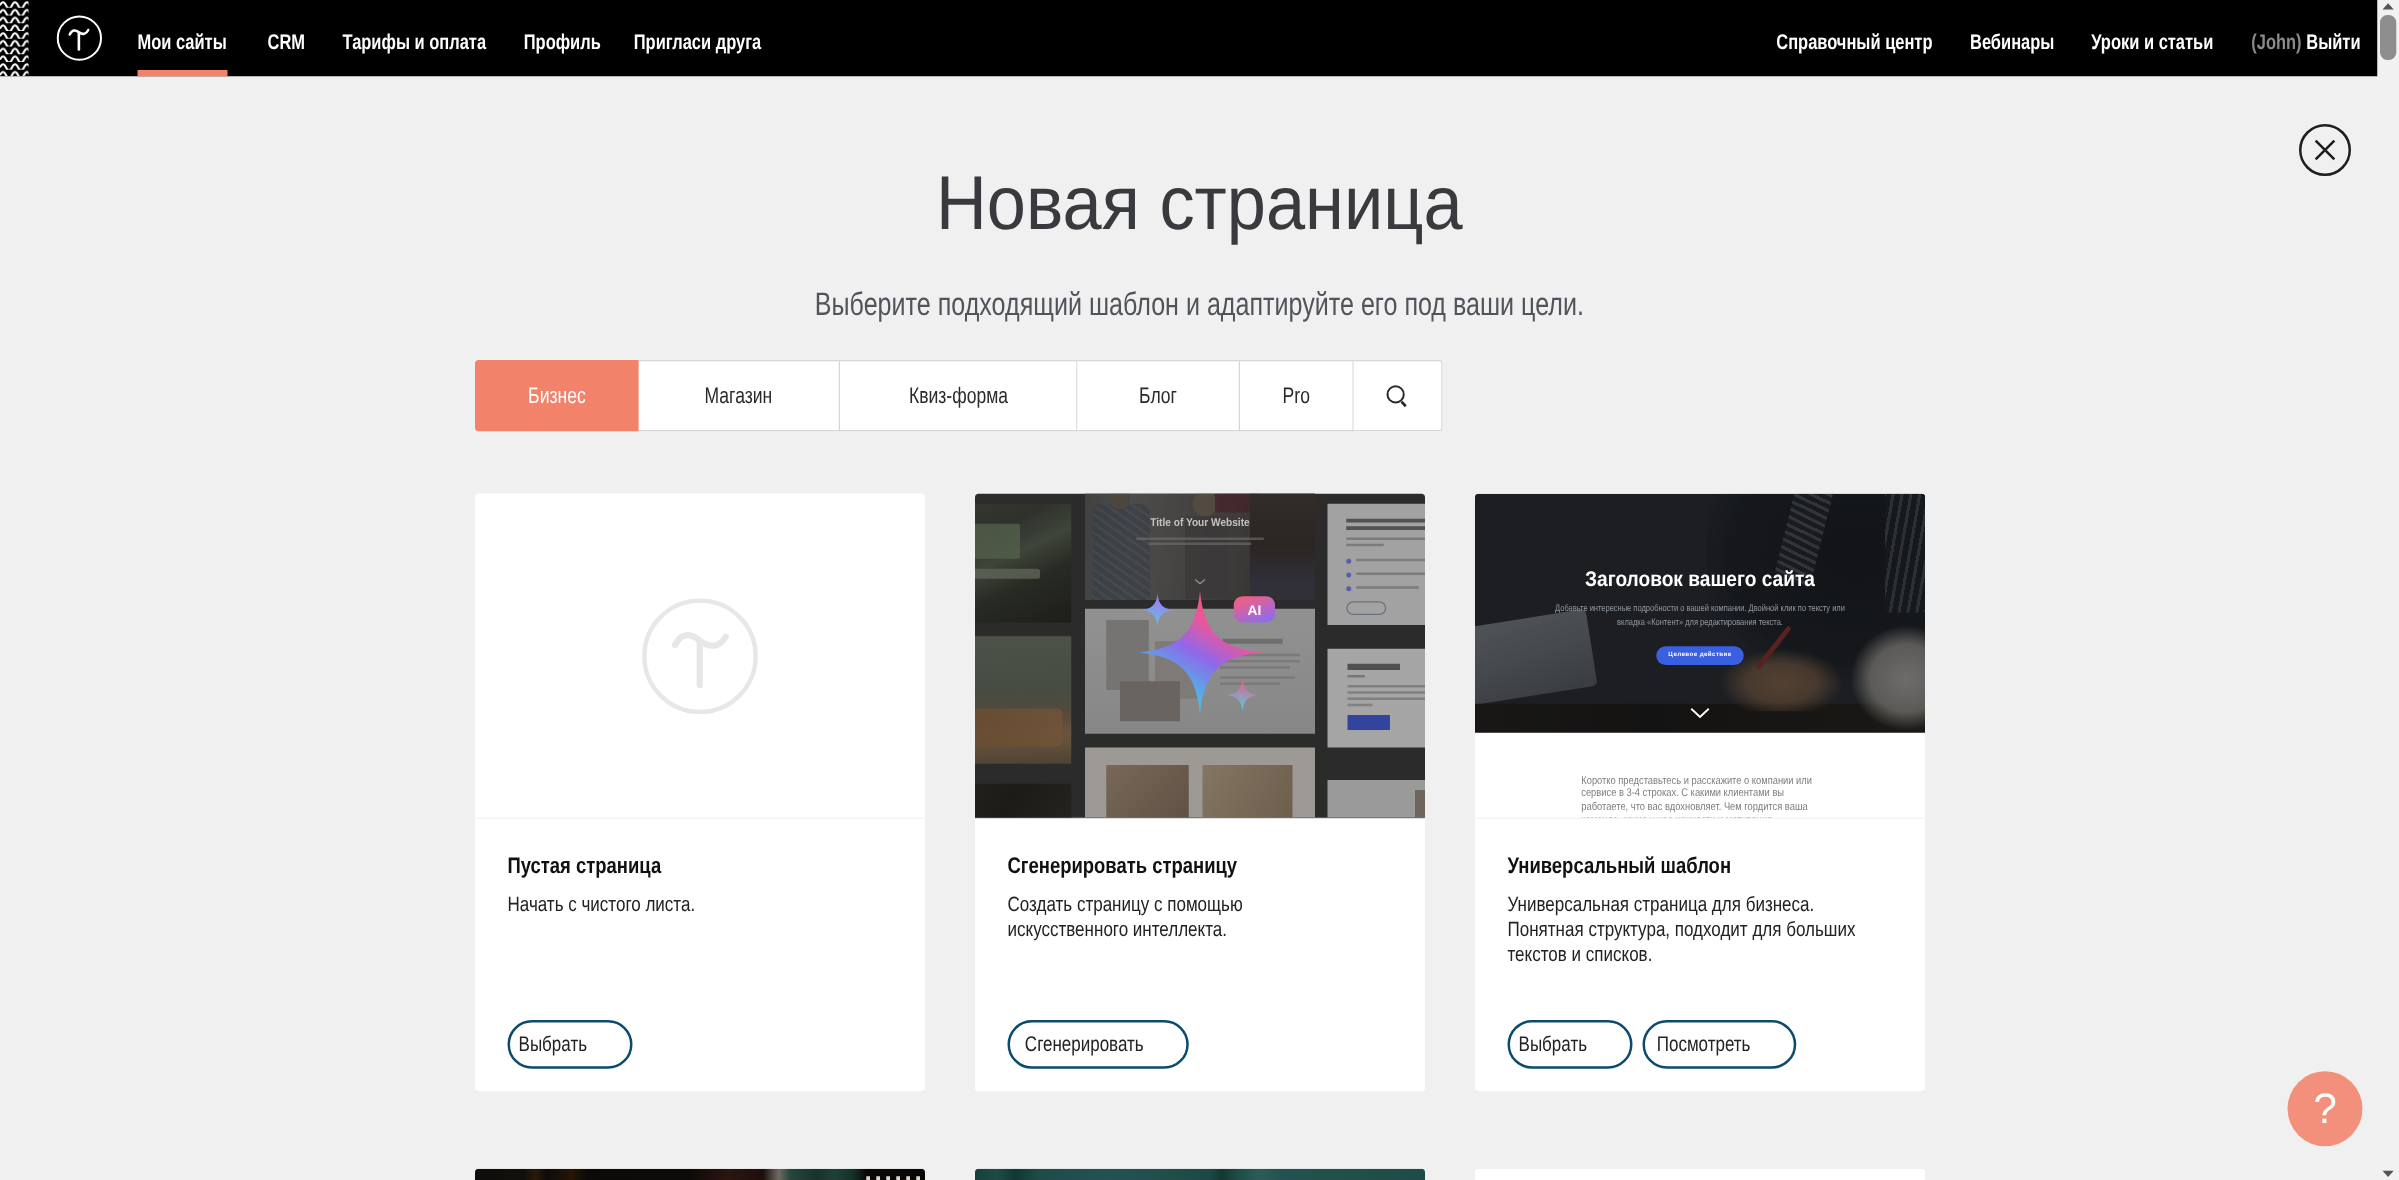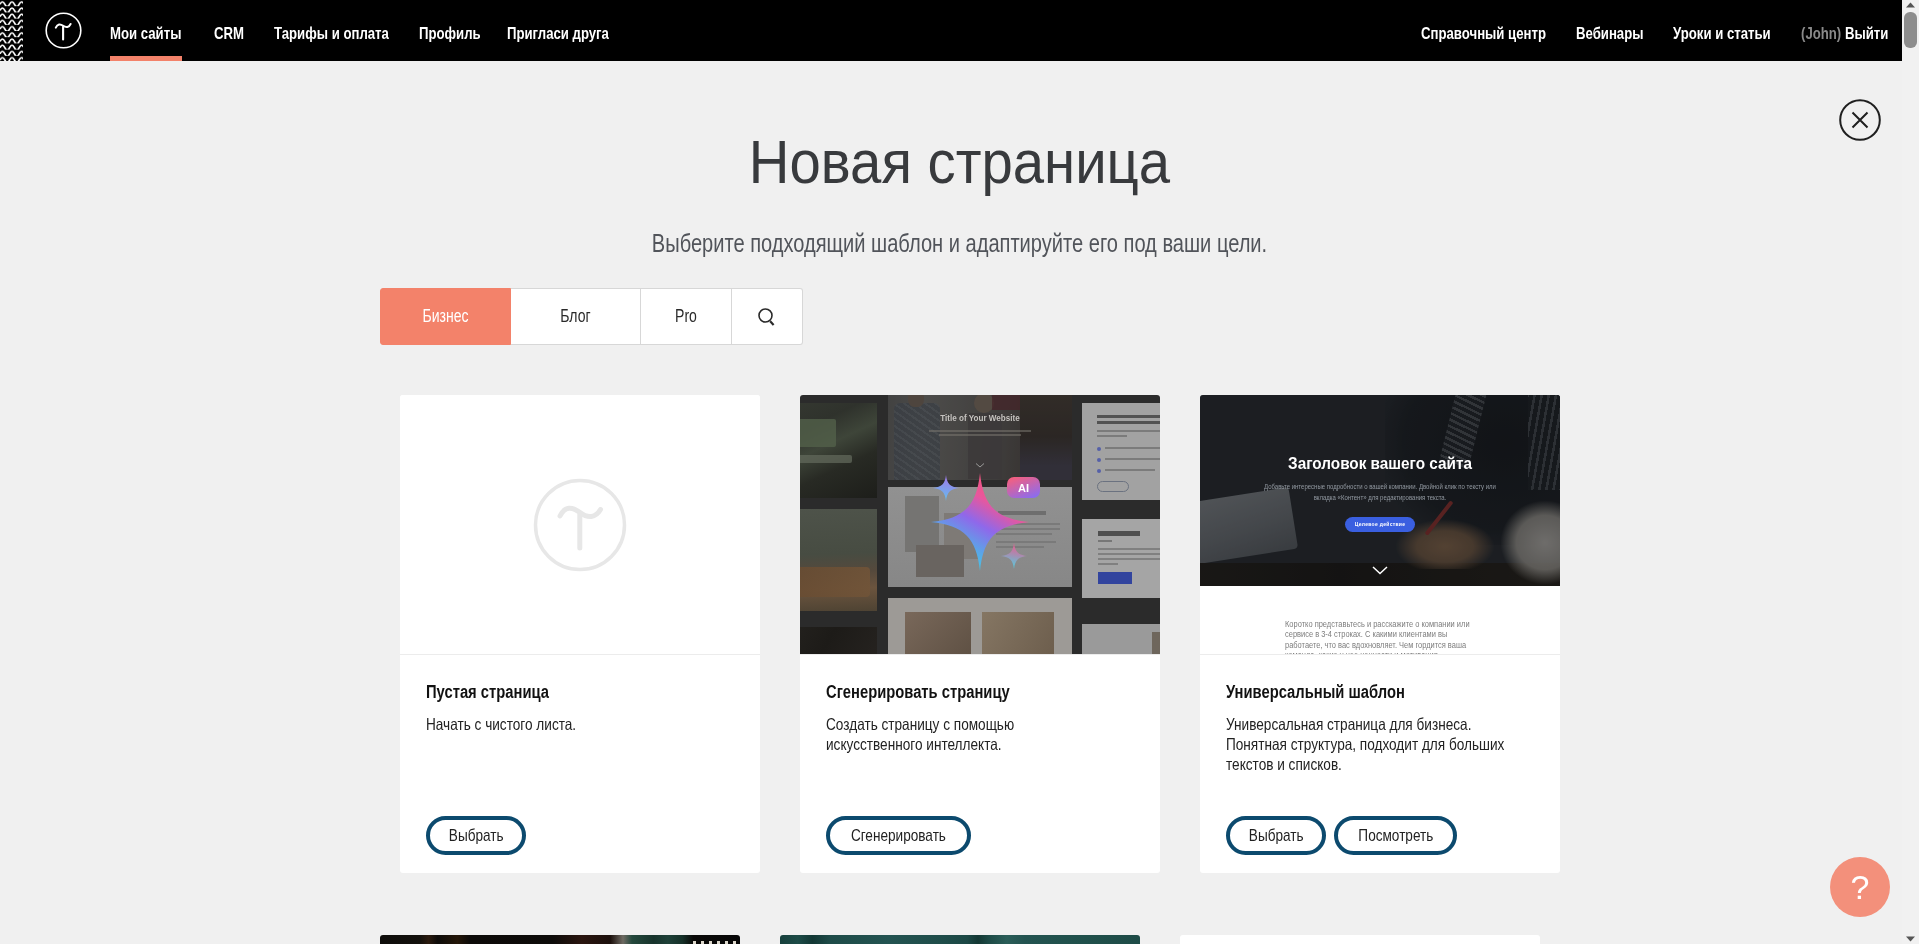--- a/index.html
+++ b/index.html
@@ -23,31 +23,31 @@
   
   #tabs { position:absolute; left:380px; top:288px; height:57px; display:flex; }
   .tab { background:#fff; border:1px solid #d7d7d7; border-left:none; height:57px;
     display:flex; align-items:center; justify-content:center; font-size:18px; color:#2a2a2a; }
   .tab.first { border-left:1px solid #d7d7d7; border-radius:3px 0 0 3px; }
   .tab.last { border-radius:0 3px 3px 0; }
   .tab.active { background:#f3826a; border-color:#f3826a; color:#fff; }
 
   
   .card { position:absolute; width:360px; background:#fff; border-radius:3px; }
-  .row1 { top:395px; height:478px;margin-left:20px; }
+  .row1 { top:395px; height:478px; }
   .row2 { top:935px; height:9px; border-radius:3px 3px 0 0; overflow:hidden;}
   .preview { position:absolute; left:0; top:0; width:360px; height:260px;
     border-bottom:1px solid #ececec; overflow:hidden; border-radius:3px 3px 0 0;}
   .card h3 { position:absolute; left:26px; top:287px; font-size:18px; color:#111;
     white-space:nowrap; transform:scaleX(0.82); transform-origin:0 50%; }
   .card .desc { position:absolute; left:26px; top:714px; font-size:16.5px; line-height:20px; color:#222;
     white-space:nowrap; transform:scaleX(0.825); transform-origin:0 0; }
   .btnrow { position:absolute; left:26px; top:421px; display:flex; gap:8px; }
-  .pill { height:39px; border:4px solid #0c4a6e; border-radius:20px; background:#fff;
-    display:flex; align-items:center; justify-content:center; font-size:17px; color:#222; }
+  .pill { height:39px; border:2px solid #0c4a6e; border-radius:20px; background:#fff;
+    display:flex; align-items:center; font-size:17px; color:#222; }
   .pill span { transform:scaleX(0.8); }
   .tab span { transform:scaleX(0.78); }
 
   
   #tpl { background:#fff; }
   #tpl-hero { position:absolute; left:0; top:0; width:360px; height:191px; overflow:hidden;
     background:#26292e; }
   #tpl-h1 { position:absolute; left:0; top:59px; width:360px; text-align:center; color:#fff;
     font-size:17px; font-weight:bold; transform:scaleX(0.9); }
   #tpl-p { position:absolute; left:0; top:87px; width:360px; text-align:center; color:#9299a1;
@@ -104,20 +104,26 @@
   <circle cx="22" cy="22" r="19.8" fill="none" stroke="#1f1f1f" stroke-width="2"></circle>
   <path d="M14.5,14.5 L29.5,29.5 M29.5,14.5 L14.5,29.5" stroke="#1f1f1f" stroke-width="2"></path>
 </svg>
 
 <div id="title">Новая страница</div>
 <div id="subtitle">Выберите подходящий шаблон и адаптируйте его под ваши цели.</div>
 
 <div id="tabs">
   <div class="tab first active" style="width:131px">
       <span>Бизнес</span>
+    </div>
+  <div class="tab" style="width:161px">
+      <span>Магазин</span>
+    </div>
+  <div class="tab" style="width:190px">
+      <span>Квиз-форма</span>
     </div>
   <div class="tab" style="width:130px">
       <span>Блог</span>
     </div>
   <div class="tab" style="width:91px">
       <span>Pro</span>
     </div>
   <div class="tab last" style="width:71px">
     <svg width="22" height="22" viewBox="0 0 22 22">
       <circle cx="9.5" cy="9.5" r="6.5" fill="none" stroke="#2a2a2a" stroke-width="1.6"></circle>

